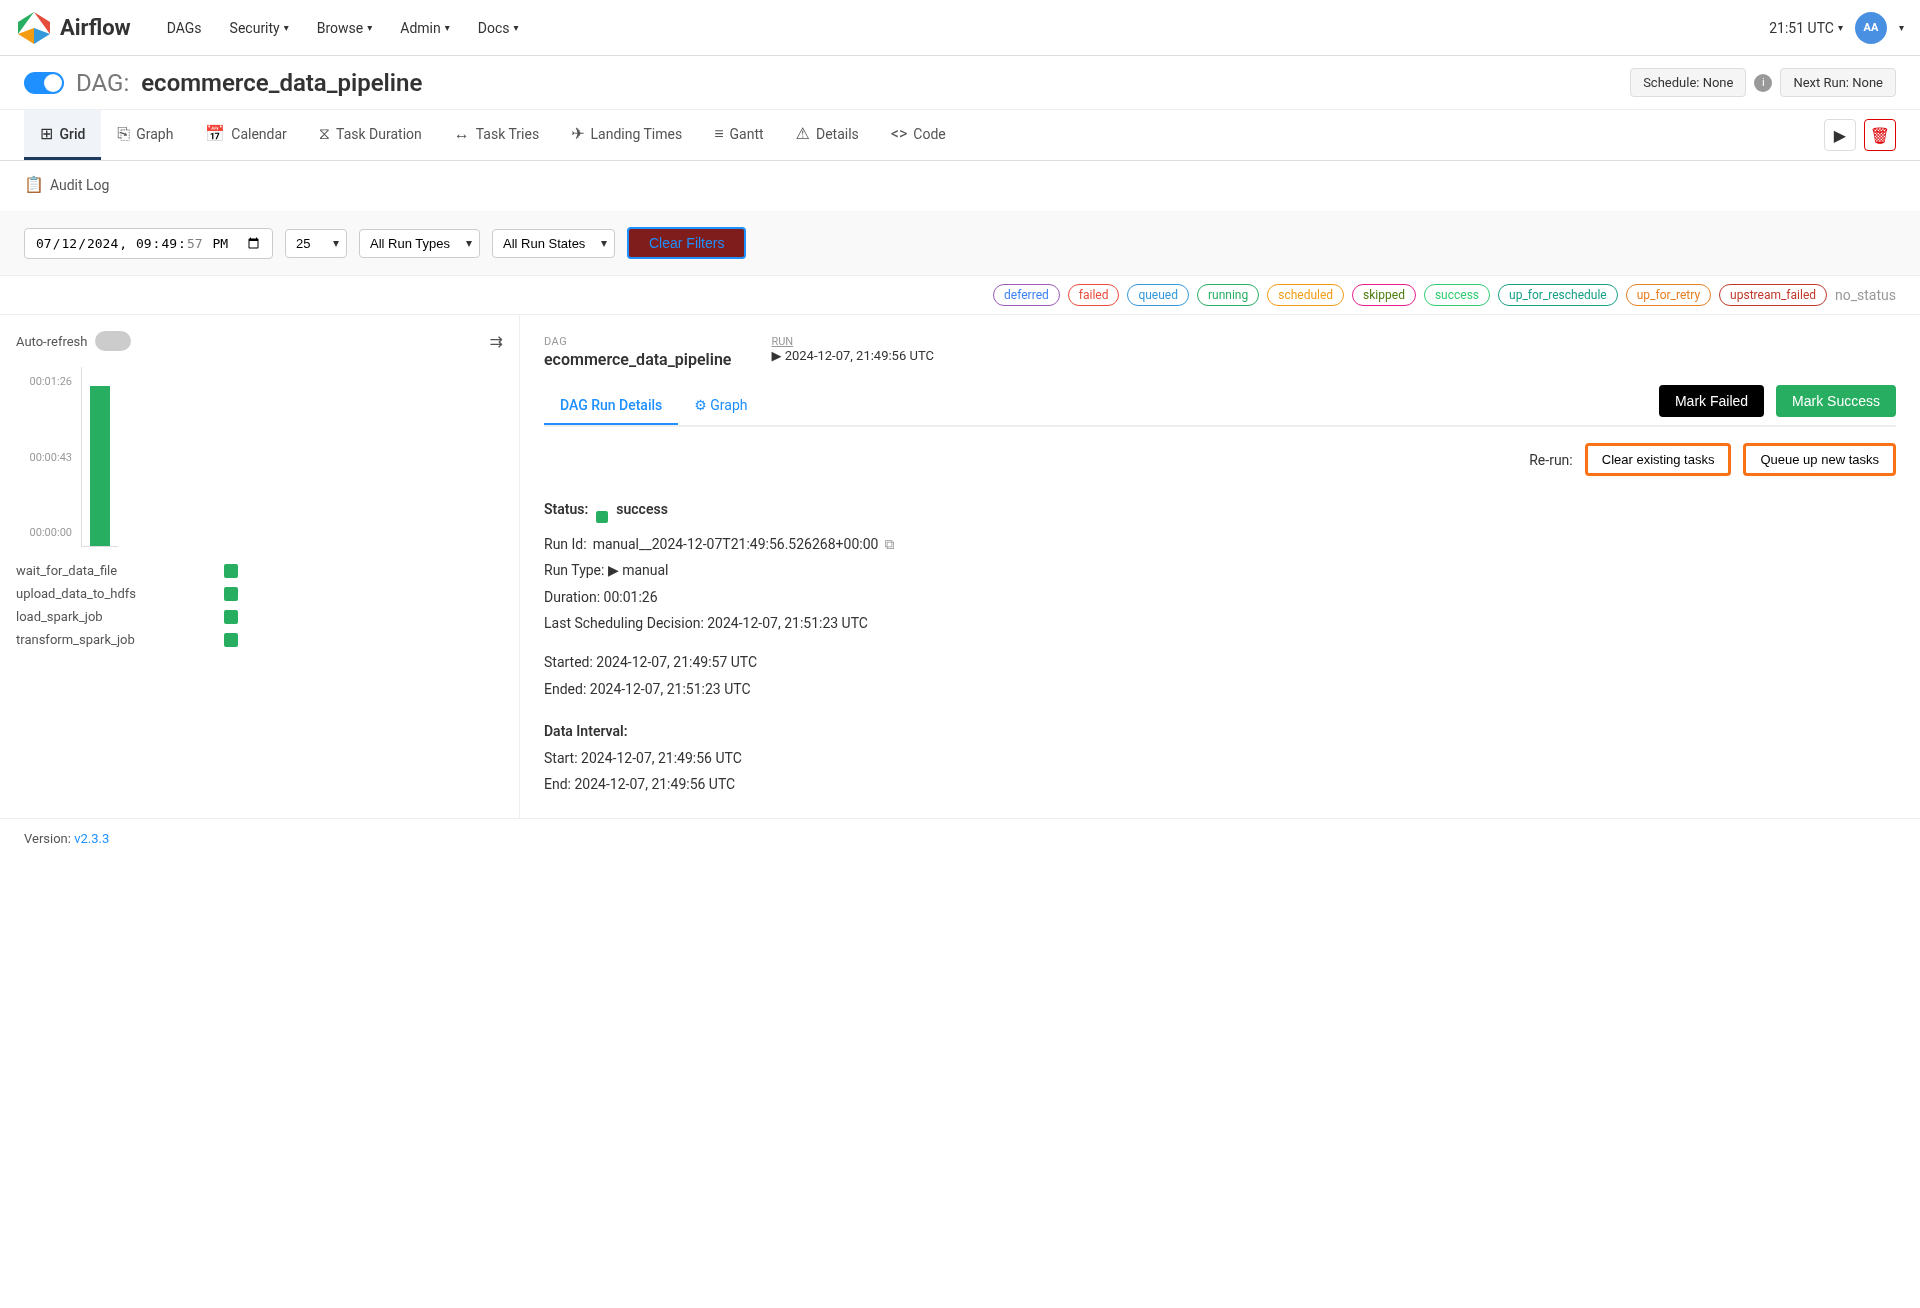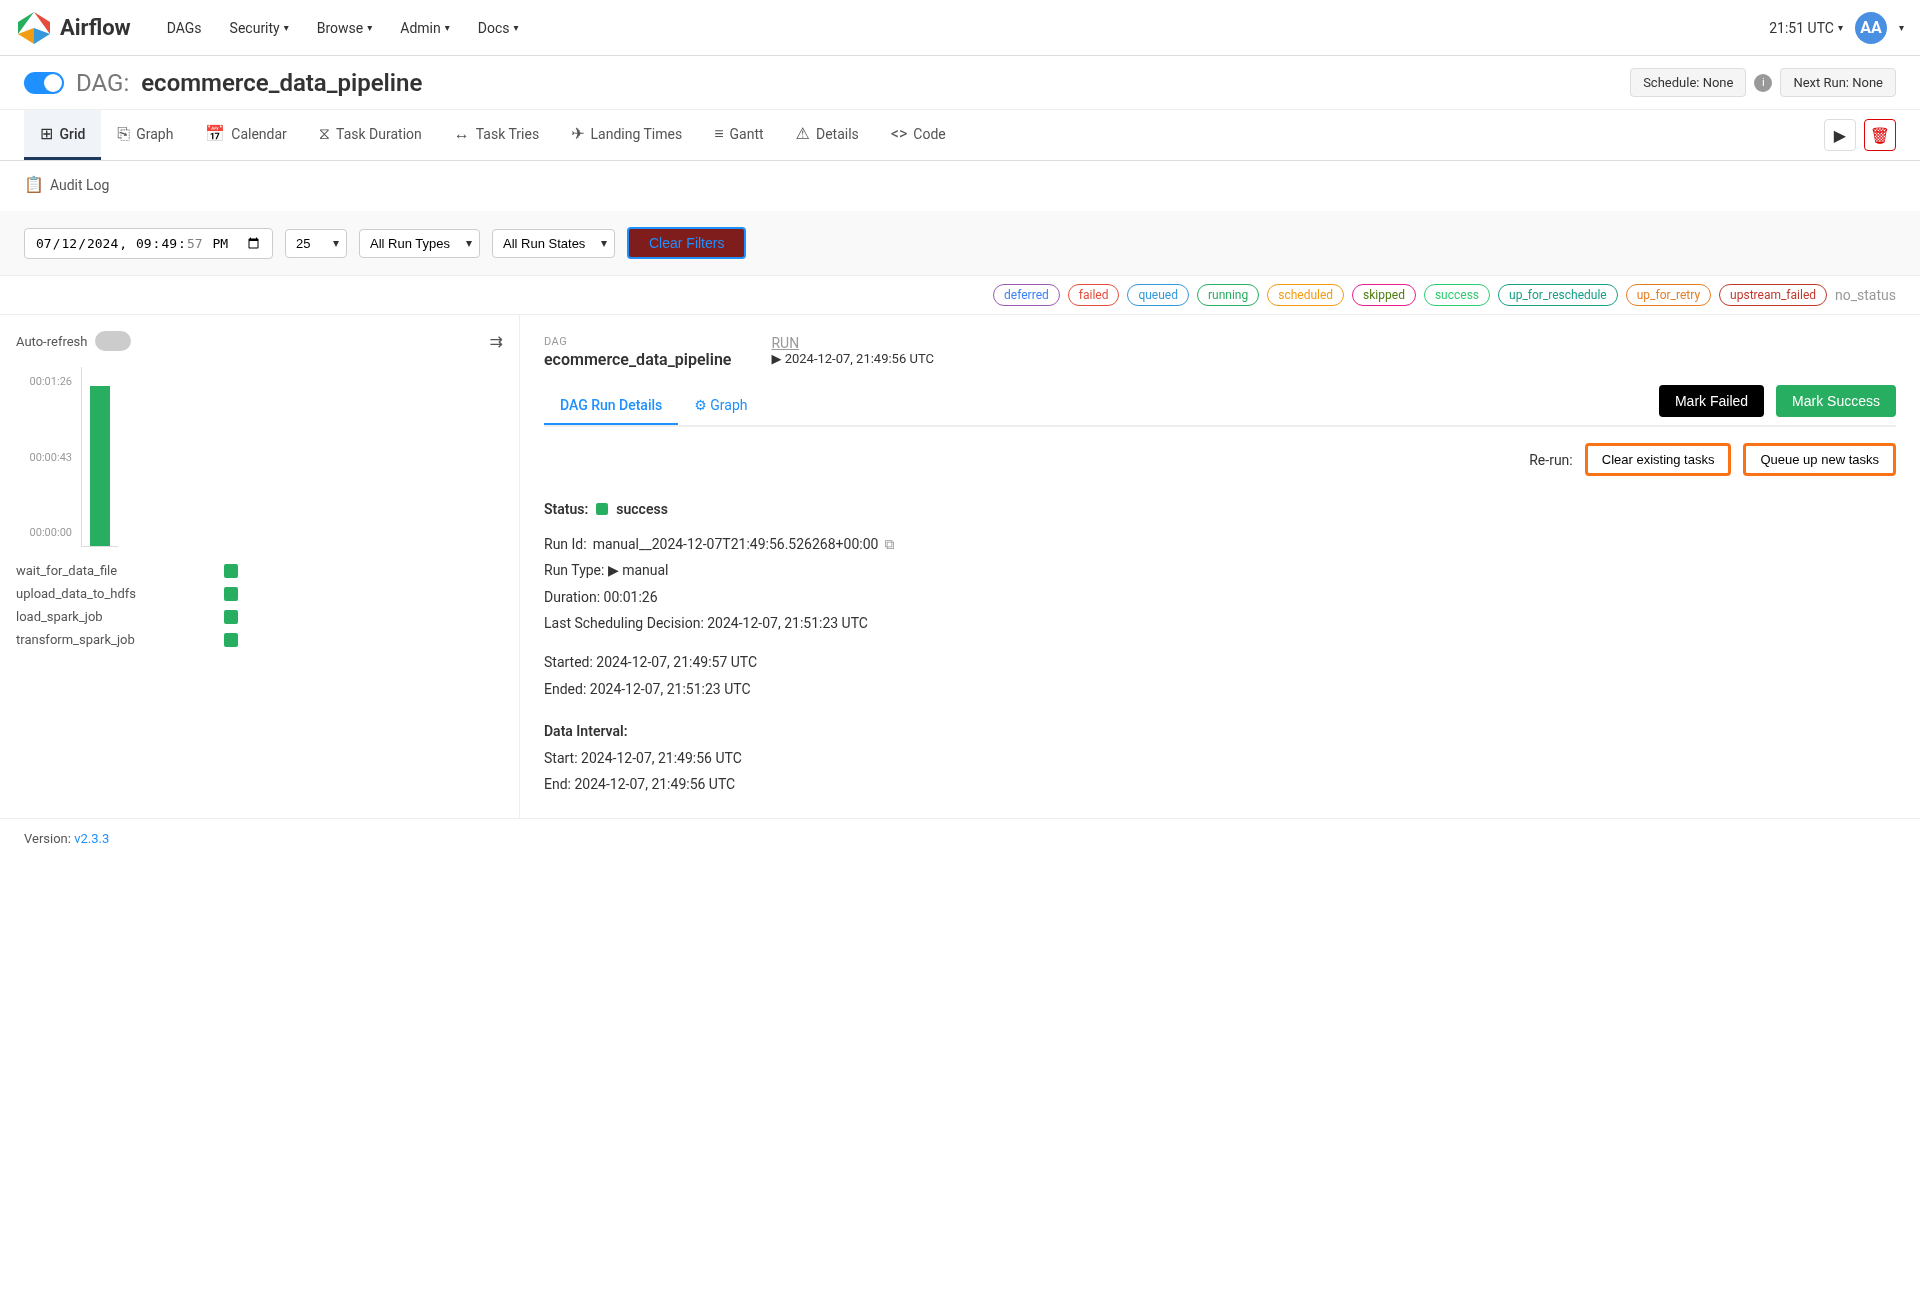--- a/index.html
+++ b/index.html
@@ -6,21 +6,21 @@
     body { font-family: -apple-system, BlinkMacSystemFont, 'Segoe UI', Roboto, sans-serif; font-size: 14px; color: #333; background: #fff; }
 
     
     .navbar { display: flex; align-items: center; height: 56px; background: #fff; border-bottom: 1px solid #ddd; padding: 0 16px; gap: 24px; }
     .nav-logo { display: flex; align-items: center; gap: 8px; font-size: 22px; font-weight: bold; color: #333; text-decoration: none; }
     .nav-logo svg { width: 36px; height: 36px; }
     .nav-links { display: flex; align-items: center; gap: 4px; flex: 1; }
     .nav-item { padding: 8px 12px; font-size: 14px; color: #333; cursor: pointer; display: flex; align-items: center; gap: 4px; }
     .nav-right { display: flex; align-items: center; gap: 12px; margin-left: auto; }
     .nav-time { font-size: 14px; color: #333; display: flex; align-items: center; gap: 4px; }
-    .nav-avatar { width: 32px; height: 32px; border-radius: 50%; background: #4a90e2; color: #fff; display: flex; align-items: center; justify-content: center; font-size: 16px; font-weight: bold; cursor: pointer; }
+    .nav-avatar { width: 32px; height: 32px; border-radius: 50%; background: #4a90e2; color: #fff; display: flex; align-items: center; justify-content: center; font-size: 11px; font-weight: bold; cursor: pointer; }
 
     
     .dag-header { display: flex; align-items: center; justify-content: space-between; padding: 12px 24px; border-bottom: 1px solid #eee; background: #fff; }
     .dag-toggle { width: 40px; height: 22px; background: #1e90ff; border-radius: 11px; position: relative; cursor: pointer; }
     .dag-toggle::after { content: ''; position: absolute; top: 2px; right: 2px; width: 18px; height: 18px; background: #fff; border-radius: 50%; }
     .dag-meta { display: flex; align-items: center; gap: 8px; }
     .schedule-badge { padding: 6px 12px; background: #f5f5f5; border: 1px solid #ddd; border-radius: 4px; font-size: 13px; }
     .info-icon { width: 18px; height: 18px; border-radius: 50%; background: #999; color: #fff; display: flex; align-items: center; justify-content: center; font-size: 11px; cursor: pointer; }
     .next-run-badge { padding: 6px 12px; background: #f5f5f5; border: 1px solid #ddd; border-radius: 4px; font-size: 13px; }
 
@@ -77,35 +77,35 @@
     .task-list { margin-top: 12px; }
     .task-row { display: flex; align-items: center; gap: 8px; padding: 4px 0; font-size: 13px; color: #333; }
     .task-name { width: 200px; color: #555; }
     .task-bar-area { display: flex; align-items: center; gap: 4px; }
     .task-dot { width: 14px; height: 14px; background: #27ae60; border-radius: 2px; flex-shrink: 0; }
 
     
     .right-panel { flex: 1; padding: 20px 24px; overflow-y: auto; }
     .panel-dag-label { font-size: 11px; text-transform: uppercase; color: #999; letter-spacing: 0.5px; }
     .panel-dag-name { font-size: 16px; font-weight: 600; color: #333; margin-top: 2px; }
-    .panel-run-label { font-size: 14px; text-transform: uppercase; color: #999; text-decoration: underline; }
+    .panel-run-label { font-size: 11px; text-transform: uppercase; color: #999; text-decoration: underline; }
     .panel-run-value { font-size: 13px; color: #333; display: flex; align-items: center; gap: 4px; }
     .panel-tab { padding: 10px 16px; font-size: 14px; color: #1e90ff; cursor: pointer; border-bottom: 2px solid transparent; margin-bottom: -2px; }
     .panel-tab.active { border-bottom: 2px solid #1e90ff; font-weight: 500; }
     .btn-mark-failed { padding: 8px 16px; background: #000000; color: #fff; border: none; border-radius: 4px; font-size: 14px; font-weight: 500; cursor: pointer; }
     .btn-mark-success { padding: 8px 16px; background: #27ae60; color: #fff; border: none; border-radius: 4px; font-size: 14px; font-weight: 500; cursor: pointer; }
 
     
     .rerun-row { display: flex; align-items: center; gap: 12px; margin-bottom: 20px; justify-content: flex-end; }
     .rerun-label { font-size: 14px; color: #333; }
     .rerun-btn { padding: 6px 14px; border: 3px solid #f97316; border-radius: 4px; background: #fff; font-size: 13px; cursor: pointer; }
 
     
     .run-details { font-size: 14px; line-height: 1.9; color: #333; }
-    .status-line { display: flex; align-items: center; gap: 8px; font-weight: 600; margin-bottom: 8px; }
+    .status-line { display: flex; align-items: flex-end; gap: 8px; font-weight: 600; margin-bottom: 8px; }
     .status-dot { width: 12px; height: 12px; background: #27ae60; border-radius: 2px; display: inline-block; }
     .run-id-line { display: flex; align-items: center; gap: 6px; }
     .copy-icon { font-size: 14px; color: #999; cursor: pointer; }
     .detail-section { margin-top: 16px; }
     .detail-label { font-weight: 600; }
 
     
     .footer { padding: 12px 24px; border-top: 1px solid #eee; font-size: 13px; color: #555; }
     .footer a { color: #1e90ff; text-decoration: none; }
 

